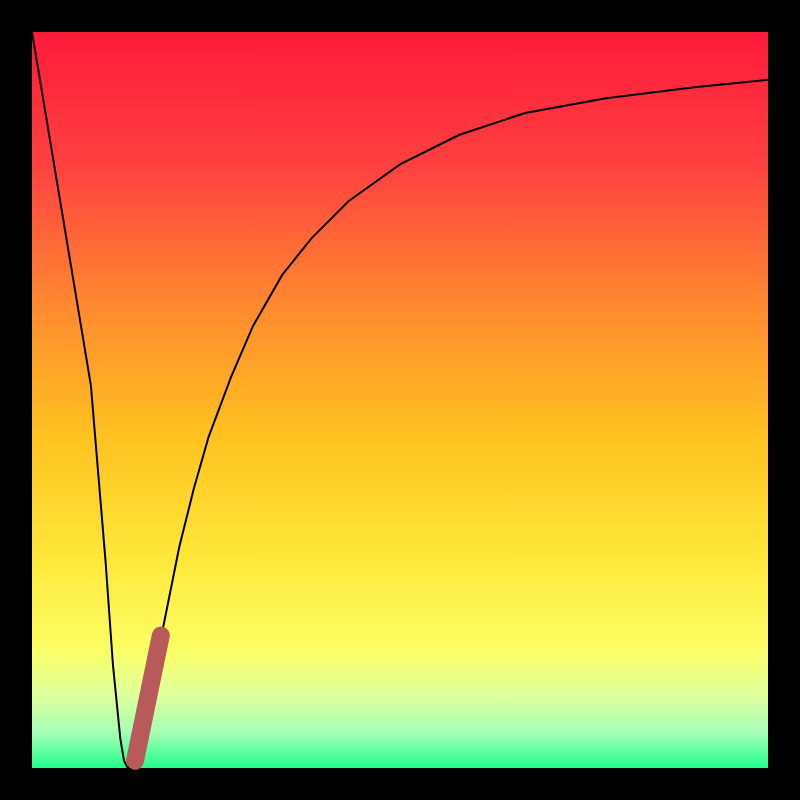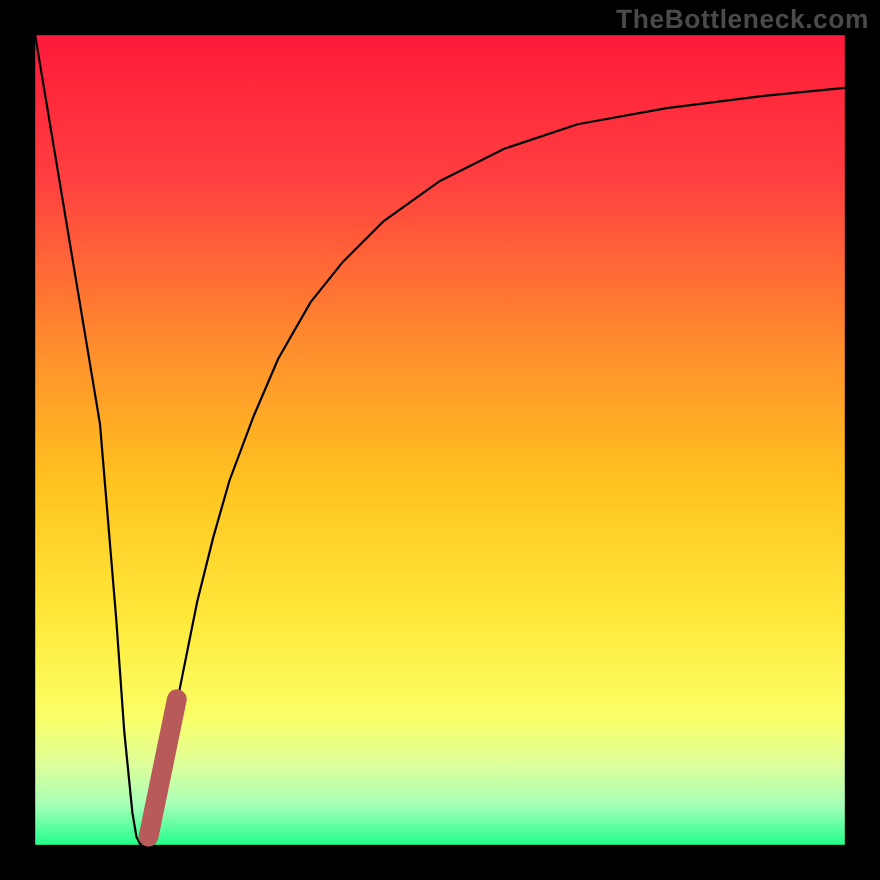--- a/index.html
+++ b/index.html
@@ -33,21 +33,20 @@
     top: 0;
     width: 800px;
     height: 800px;
     display: block;
   }
 </style>
 </head>
 <body>
 
 <div class="frame">
-  <div class="watermark">TheBottleneck.com</div>
 
   <svg class="plot" viewBox="0 0 800 800">
     <defs>
       <linearGradient id="bg-grad" x1="0" y1="0" x2="0" y2="1">
           <stop offset="0.00%" stop-color="#ff1a3a"></stop>
           <stop offset="18.00%" stop-color="#ff4040"></stop>
           <stop offset="38.00%" stop-color="#ff8c2e"></stop>
           <stop offset="55.00%" stop-color="#ffc21f"></stop>
           <stop offset="72.00%" stop-color="#ffe93a"></stop>
           <stop offset="84.00%" stop-color="#fbff66"></stop>

